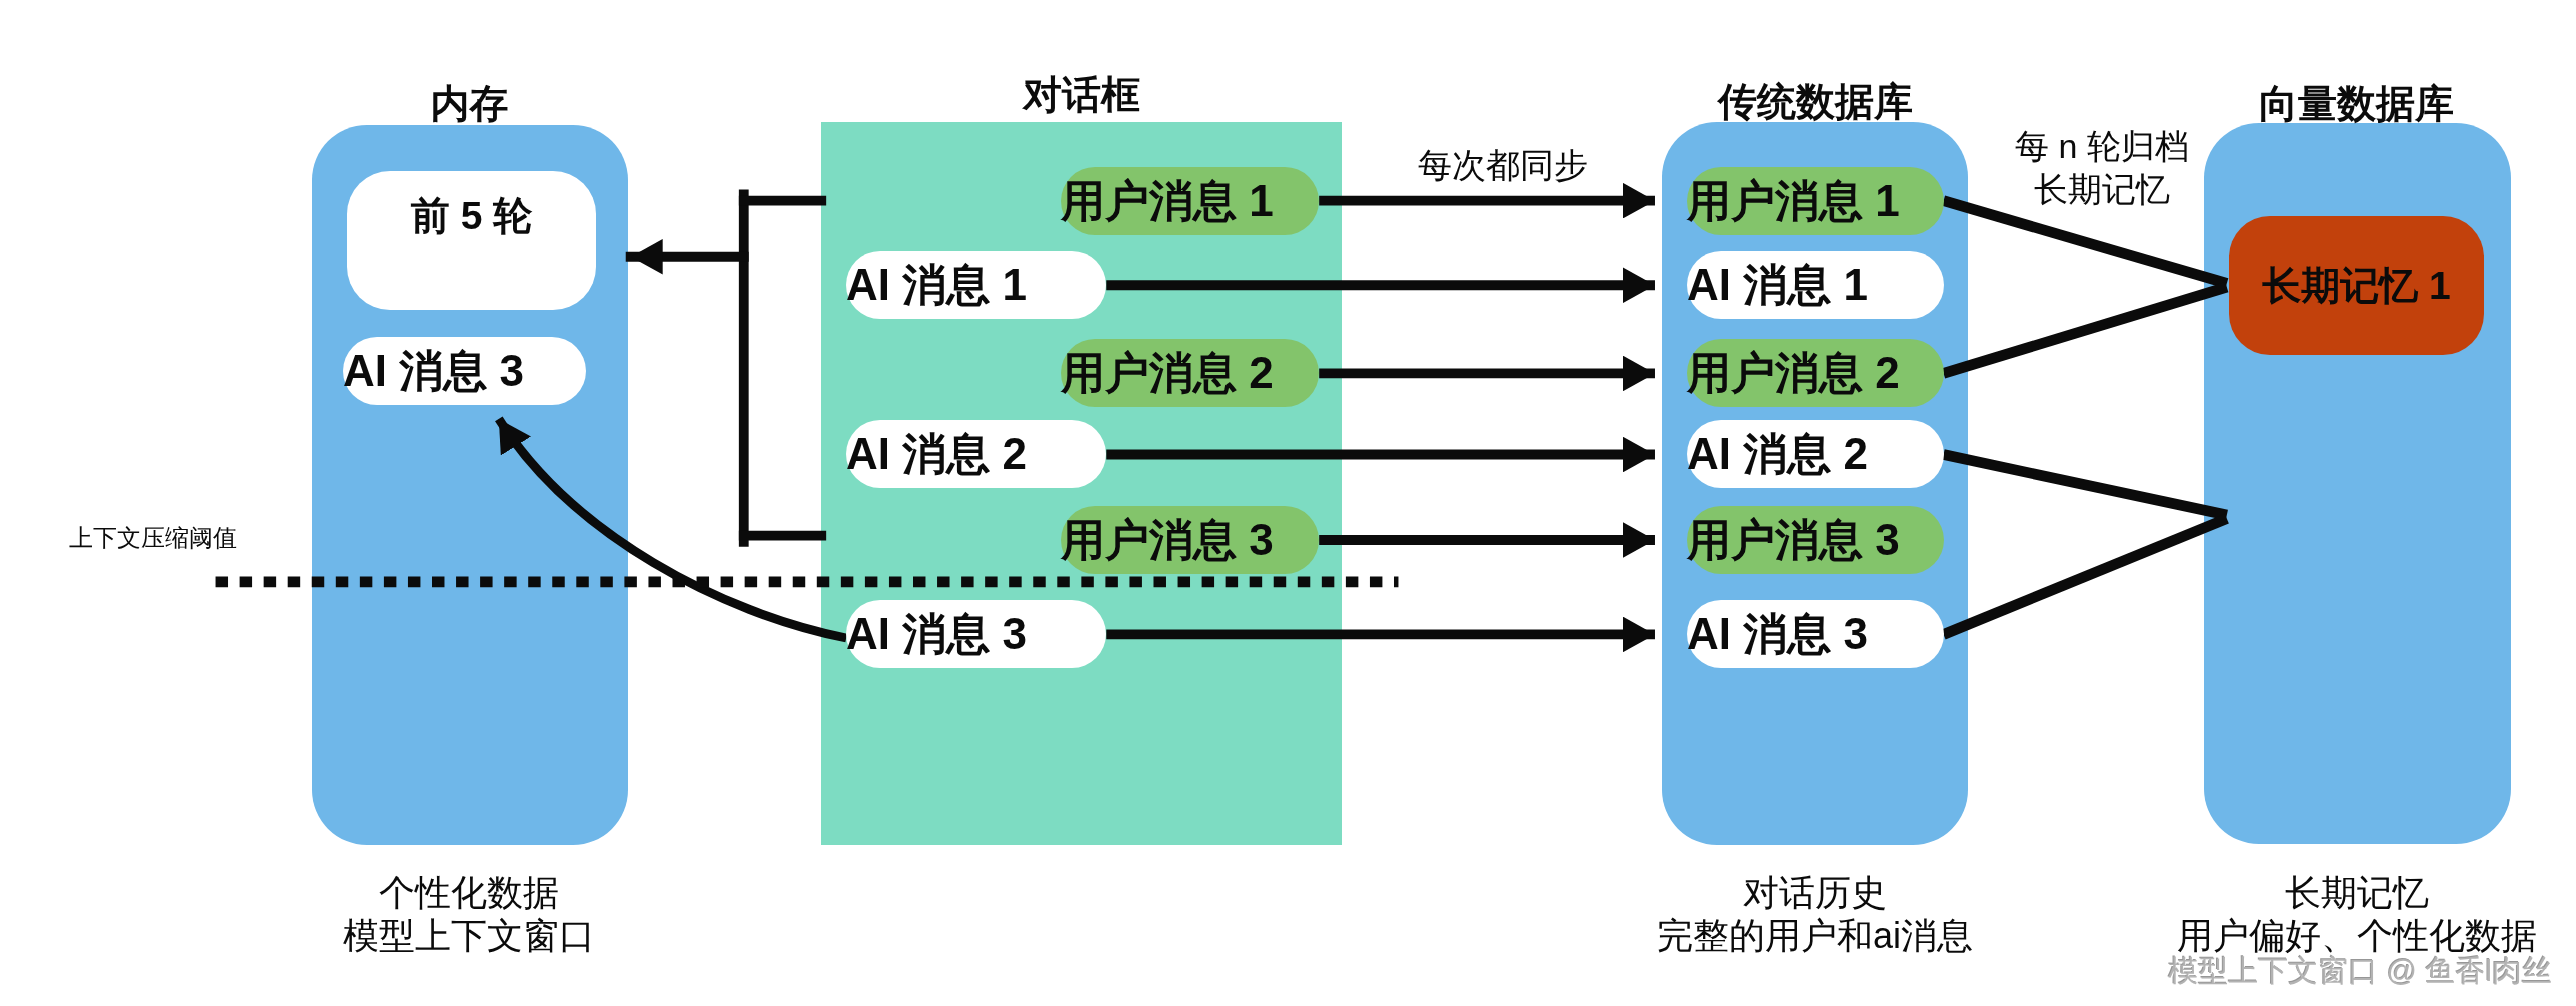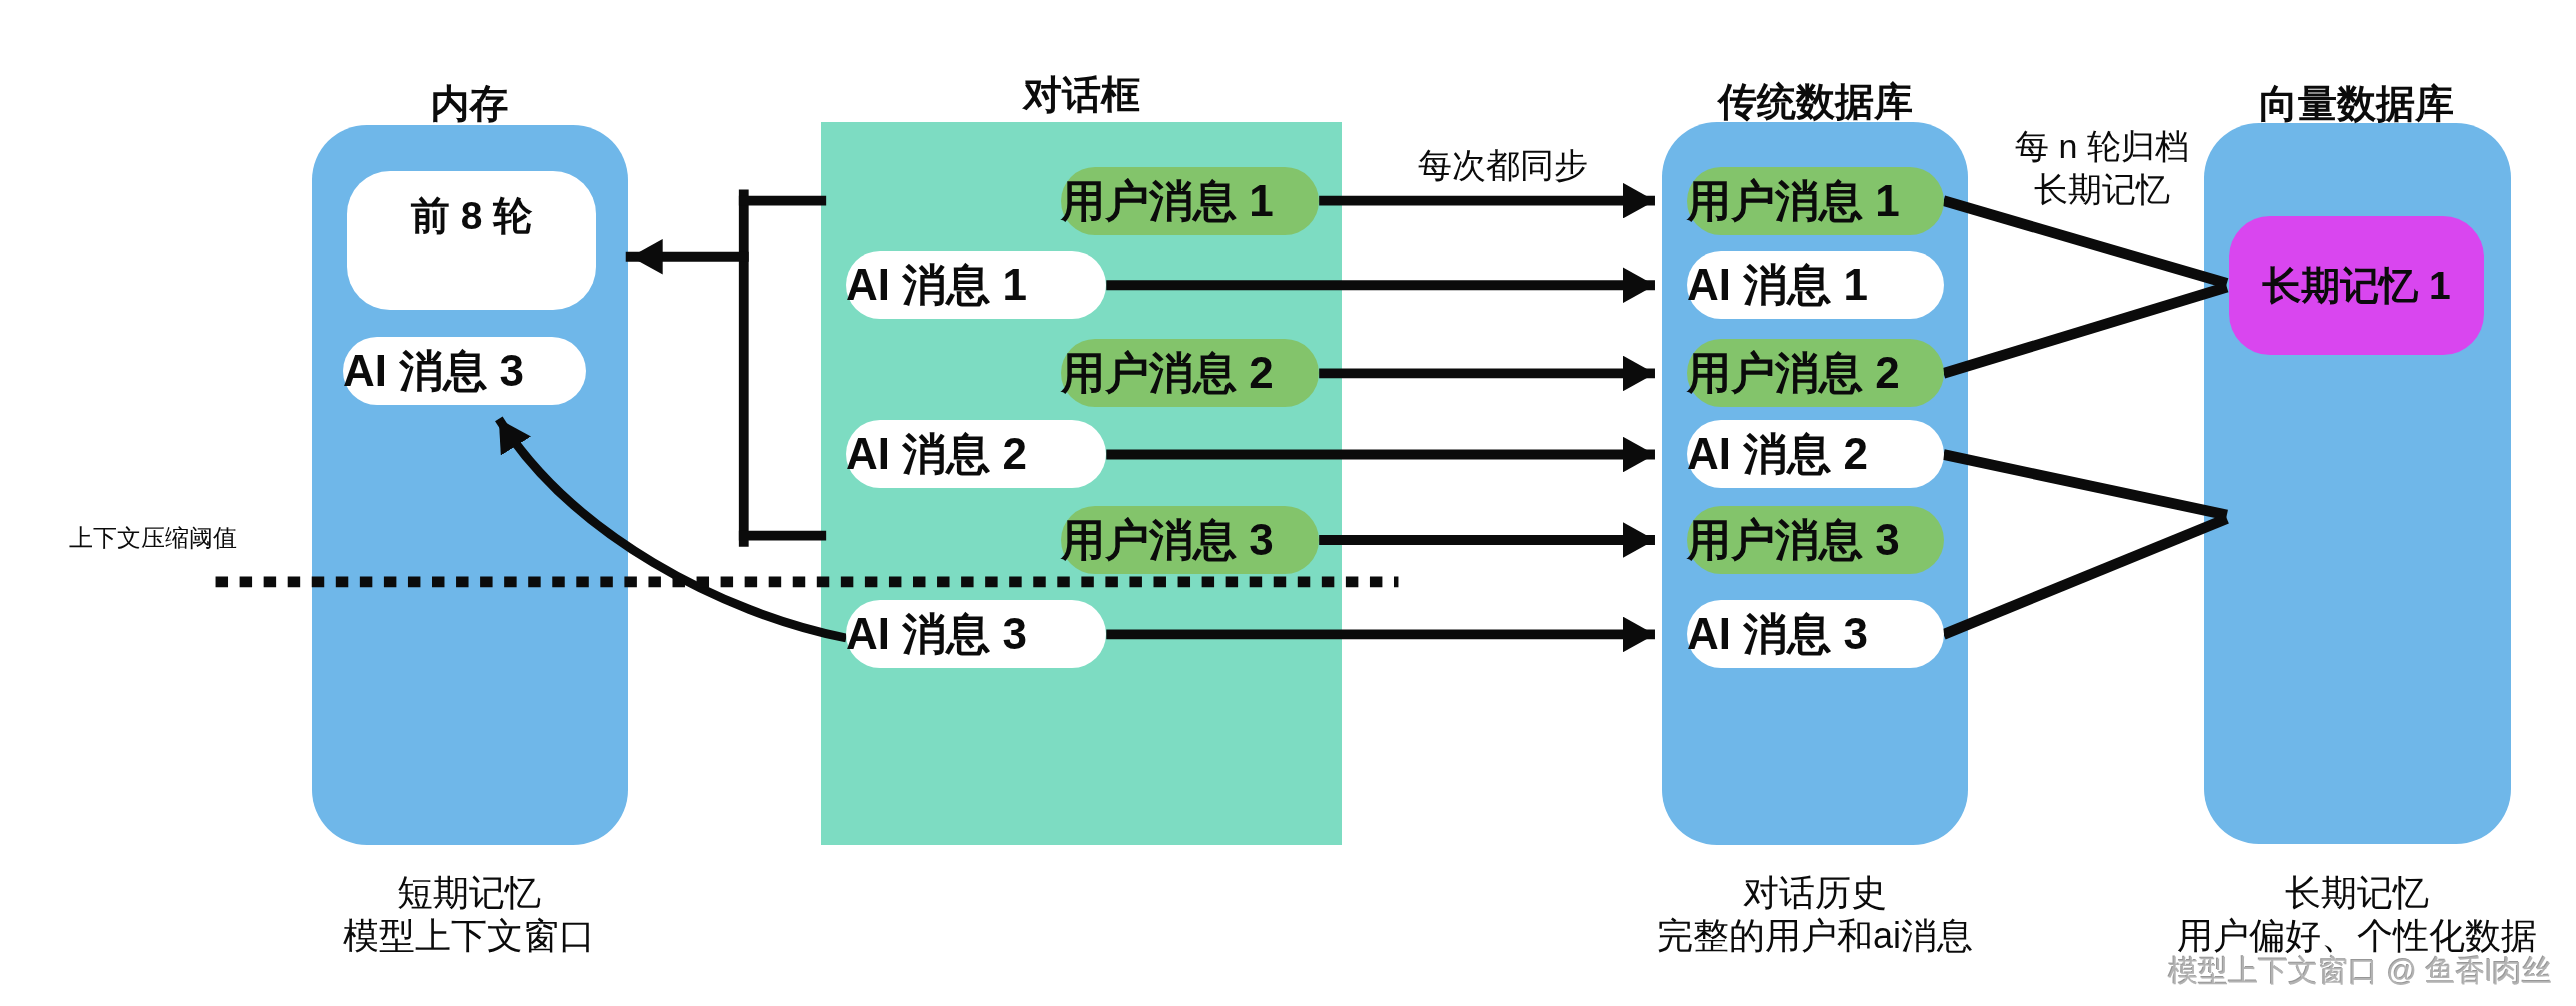--- a/index.html
+++ b/index.html
@@ -15,21 +15,21 @@
     font-size:44px;font-weight:700;border-radius:34px;white-space:nowrap;
   }
   .pill.user{background:#83C46B;}
   .pill.ai{background:#ffffff;}
   .memo{
     position:absolute;background:#ffffff;border-radius:43px;text-align:center;
     font-weight:700;
   }
   .memo .inner{display:inline-block;vertical-align:middle;line-height:48px;font-size:39px;}
   .vcell{
-    position:absolute;background:#d946ef;border-radius:41px;text-align:center;
+    position:absolute;background:#c2410c;border-radius:41px;text-align:center;
     font-size:39px;font-weight:700;
   }
   .title{
     position:absolute;width:445px;text-align:center;font-size:39px;font-weight:600;
     white-space:nowrap;
   }
   .footer{
     position:absolute;width:570px;text-align:center;font-size:36px;font-weight:500;
     line-height:43px;white-space:nowrap;
   }
@@ -94,21 +94,21 @@
     <path d="M242 653 H1570" stroke="#0B0B0B" stroke-width="12" stroke-dasharray="14 13" fill="none"></path>
   </svg>
 
   <div class="title lift" style="left:247px;top:77px;">内存</div>
   <div class="title lift" style="left:859px;top:68px;">对话框</div>
   <div class="title lift" style="left:1593px;top:75px;">传统数据库</div>
   <div class="title lift" style="left:2134px;top:77px;">向量数据库</div>
 
   <div class="memo lift" style="left:347px;top:171px;width:249px;height:139px;">
     <div style="margin-top:21.4px;">
-      <div class="inner">前 8 轮</div><br>
+      <div class="inner">前 5 轮</div><br>
     </div>
   </div>
   <div class="pill ai lift" style="left:343px;top:337px;width:243px;">AI 消息 3</div>
 
   <div class="pill user lift" style="left:1061px;top:167px;width:258px;">用户消息 1</div>
   <div class="pill ai lift" style="left:846px;top:251px;width:260px;">AI 消息 1</div>
   <div class="pill user lift" style="left:1061px;top:339px;width:258px;">用户消息 2</div>
   <div class="pill ai lift" style="left:846px;top:420px;width:260px;">AI 消息 2</div>
   <div class="pill user lift" style="left:1061px;top:506px;width:258px;">用户消息 3</div>
   <div class="pill ai lift" style="left:846px;top:600px;width:260px;">AI 消息 3</div>
@@ -123,21 +123,21 @@
   <div class="vcell lift" style="left:2229px;top:216px;width:255px;height:139px;line-height:139px;">长期记忆 1</div>
 
   <div class="note lift" style="left:1325px;top:144px;width:356px;">每次都同步</div>
   <div class="note lift" style="left:1924px;top:125px;width:356px;">
     <span>每 n 轮归档</span><br>
     <span>长期记忆</span>
   </div>
   <div class="threshold lift" style="left:69px;top:522px;">上下文压缩阈值</div>
 
   <div class="footer lift" style="left:184px;top:871px;">
-    <span>短期记忆</span><br>
+    <span>个性化数据</span><br>
     <span>模型上下文窗口</span>
   </div>
   <div class="footer lift" style="left:1530px;top:871px;">
     <span>对话历史</span><br>
     <span>完整的用户和ai消息</span>
   </div>
   <div class="footer lift" style="left:2072px;top:871px;">
     <span>长期记忆</span><br>
     <span>用户偏好、个性化数据</span>
   </div>

